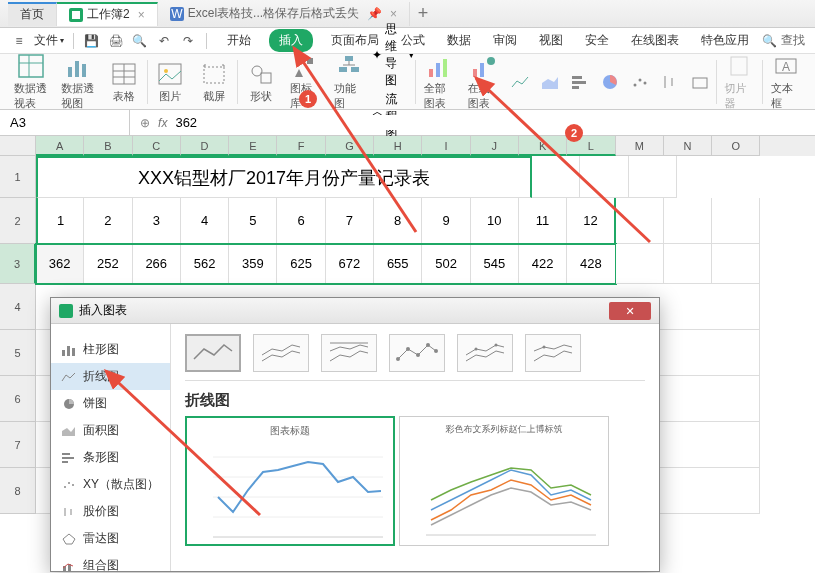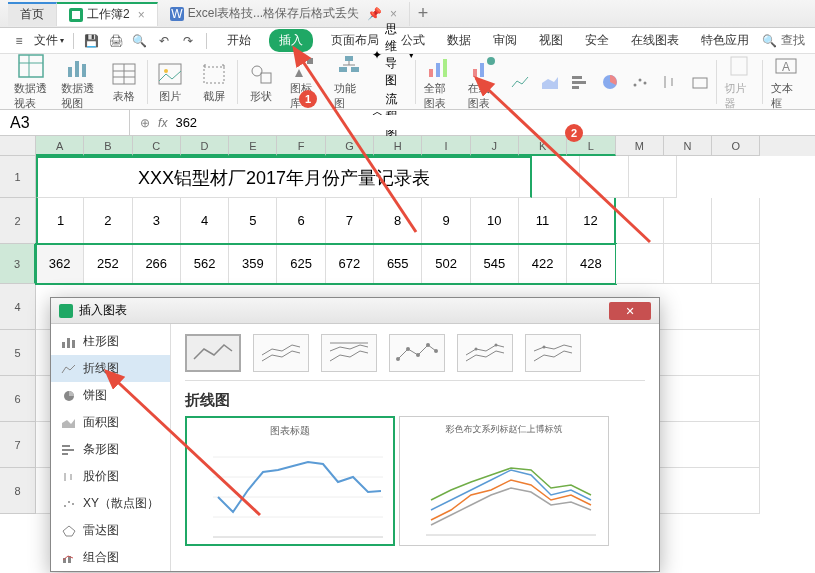--- a/index.html
+++ b/index.html
@@ -24,41 +24,41 @@
 .ribbon{height:56px;display:flex;align-items:center;padding:2px 8px;border-bottom:1px solid #ccc;gap:2px;background:#fafafa}
 .ribbon-group{display:flex;flex-direction:column;align-items:center;padding:0 6px;color:#555;cursor:pointer}
 .ribbon-group .big-icon{width:30px;height:28px;display:flex;align-items:center;justify-content:center}
 .ribbon-group .label{font-size:11px;color:#555;margin-top:1px}
 .vsep{width:1px;height:44px;background:#ddd}
 .ribbon-small{width:28px;height:24px;display:flex;align-items:center;justify-content:center;cursor:pointer}
 .ribbon-small-col{display:flex;flex-direction:column}
 .ribbon-small-row{display:flex;gap:2px}
 .cell-ref-bar{height:26px;display:flex;align-items:center;border-bottom:1px solid #ccc;background:#fff}
 .cell-ref{width:130px;padding:0 10px;border-right:1px solid #ccc;height:100%;display:flex;align-items:center}
-.cell-ref input{border:none;outline:none;width:100%;font-size:16px}
+.cell-ref input{border:none;outline:none;width:100%;font-size:13px}
 .fx-area{display:flex;align-items:center;gap:8px;padding:0 10px;flex:1}
 .fx-icon{color:#777;font-style:italic}
 .fx-input{border:none;outline:none;font-size:13px;flex:1}
 .sheet{position:relative;flex:1}
 .col-headers{display:flex;height:20px;background:#eee}
 .corner{width:36px;border-right:1px solid #ccc;border-bottom:1px solid #ccc;background:#eee}
 .col-h{width:48.3px;text-align:center;border-right:1px solid #ccc;border-bottom:1px solid #ccc;line-height:20px;color:#555;background:#eee;font-size:11px}
 .col-h.sel{background:#cfe8d8;border-bottom:2px solid #1fa865}
 .row{display:flex;height:46px}
 .row-h{width:36px;text-align:center;border-right:1px solid #ccc;border-bottom:1px solid #ccc;display:flex;align-items:center;justify-content:center;background:#eee;color:#555;font-size:11px}
 .row-h.sel{background:#cfe8d8;border-right:2px solid #1fa865}
 .cell{width:48.3px;border-right:1px solid #ddd;border-bottom:1px solid #ddd;display:flex;align-items:center;justify-content:center;font-size:13px;background:#fff;flex-shrink:0}
 .title-cell{width:496px;font-size:18px;justify-content:center}
 .badge{position:absolute;width:18px;height:18px;border-radius:50%;background:#e74c3c;color:#fff;display:flex;align-items:center;justify-content:center;font-size:11px;font-weight:bold;z-index:20}
 .arrow{position:absolute;z-index:15;pointer-events:none}
 .dialog{position:absolute;left:50px;top:297px;width:610px;height:275px;background:#fff;border:1px solid #888;box-shadow:0 4px 20px rgba(0,0,0,0.3);z-index:30}
 .dlg-title{height:26px;background:linear-gradient(#f5f5f5,#e5e5e5);display:flex;align-items:center;padding:0 8px;gap:6px;border-bottom:1px solid #ccc}
 .dlg-close{margin-left:auto;background:#c75050;color:#fff;width:42px;height:18px;text-align:center;border-radius:2px;font-size:11px;line-height:18px;cursor:pointer}
 .dlg-body{display:flex;height:calc(100% - 26px)}
-.dlg-sidebar{width:120px;border-right:1px solid #ddd;padding:4px 0}
+.dlg-sidebar{width:120px;border-right:1px solid #ddd;padding:12px 0}
 .chart-type{display:flex;align-items:center;gap:6px;padding:5px 10px;cursor:pointer;color:#333}
 .chart-type.sel{background:#d8e8f5}
 .ct-icon{width:16px;height:12px;display:flex;align-items:center;justify-content:center}
 .dlg-main{flex:1;padding:10px 14px;overflow:hidden}
 .subtype-row{display:flex;gap:12px;margin-bottom:8px}
 .subtype{width:56px;height:38px;border:1px solid #ccc;display:flex;align-items:center;justify-content:center;cursor:pointer;background:#fafafa}
 .subtype.sel{border:2px solid #aaa;background:#eee}
 .section-title{font-size:15px;color:#333;margin:6px 0;font-weight:bold}
 .hr{border:none;border-top:1px solid #ddd;margin:4px 0 10px}
 .preview-row{display:flex;gap:4px}
@@ -494,35 +494,35 @@
               <rect x="1" y="1" width="8" height="2" fill="#888"></rect>
               <rect x="1" y="5" width="12" height="2" fill="#888"></rect>
               <rect x="1" y="9" width="6" height="2" fill="#888"></rect>
             </svg>
           </span>
           <span>条形图</span>
         </div>
       <div class="chart-type">
           <span class="ct-icon">
             <svg width="16" height="12">
-              <line x1="4" y1="2" x2="4" y2="10" stroke="#888"></line>
-              <line x1="10" y1="3" x2="10" y2="9" stroke="#888"></line>
-            </svg>
-          </span>
-          <span>股价图</span>
-        </div>
-      <div class="chart-type">
-          <span class="ct-icon">
-            <svg width="16" height="12">
               <circle cx="4" cy="8" r="1" fill="#888"></circle>
               <circle cx="8" cy="4" r="1" fill="#888"></circle>
               <circle cx="12" cy="6" r="1" fill="#888"></circle>
             </svg>
           </span>
           <span>XY（散点图）</span>
+        </div>
+      <div class="chart-type">
+          <span class="ct-icon">
+            <svg width="16" height="12">
+              <line x1="4" y1="2" x2="4" y2="10" stroke="#888"></line>
+              <line x1="10" y1="3" x2="10" y2="9" stroke="#888"></line>
+            </svg>
+          </span>
+          <span>股价图</span>
         </div>
       <div class="chart-type">
           <span class="ct-icon">
             <svg width="16" height="12">
               <polygon points="8,1 14,6 11,11 5,11 2,6" fill="none" stroke="#888"></polygon>
             </svg>
           </span>
           <span>雷达图</span>
         </div>
       <div class="chart-type">

